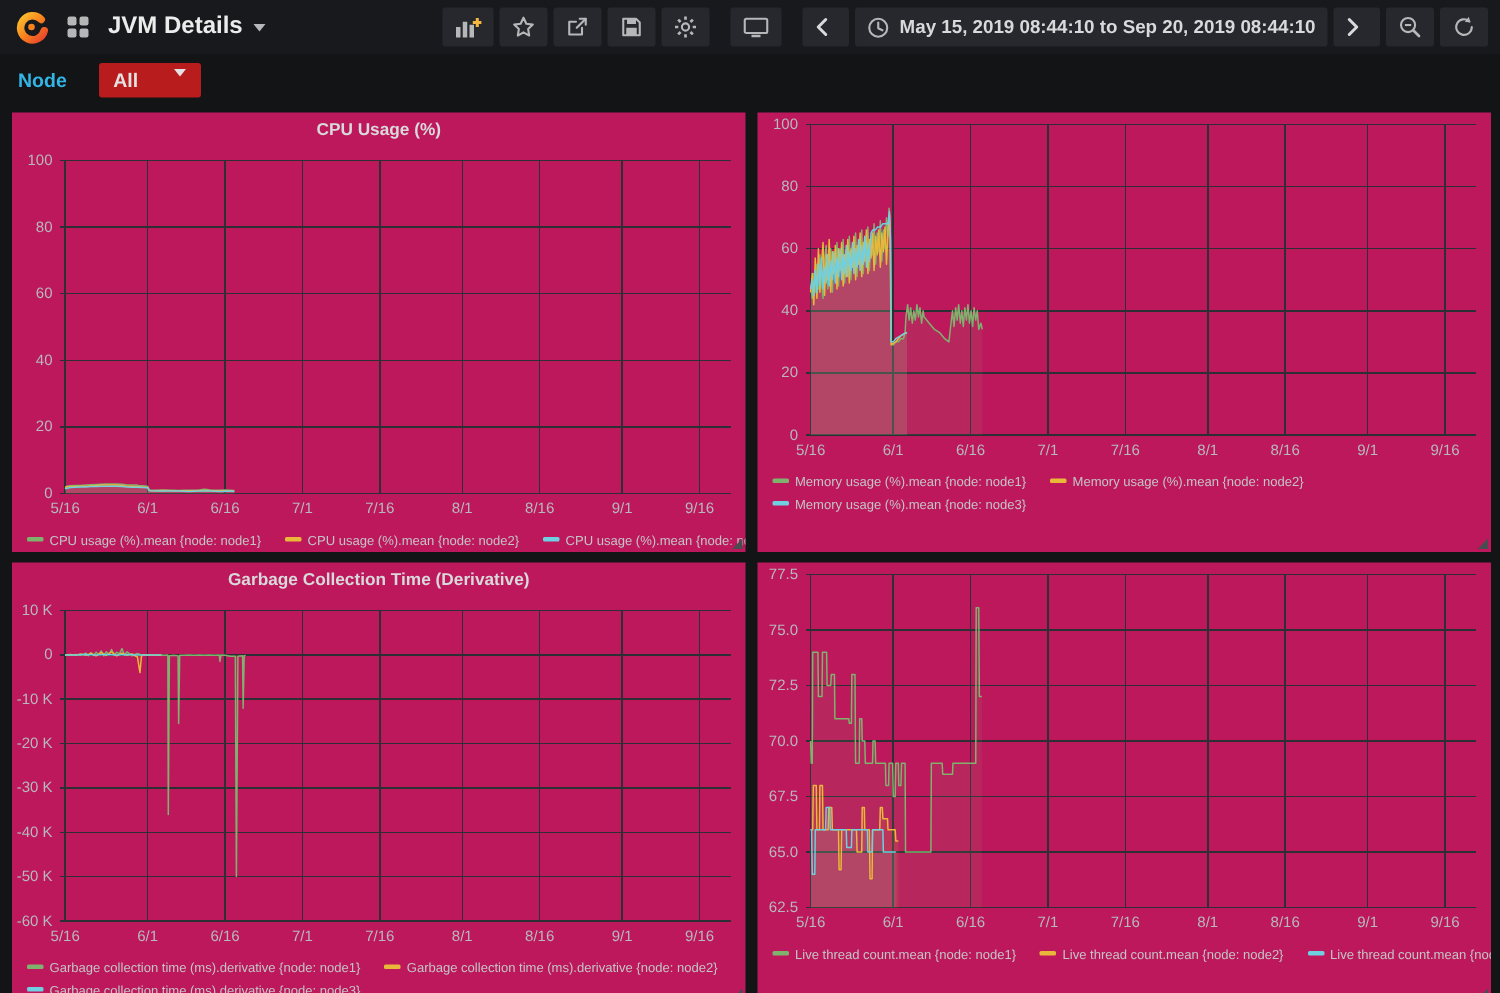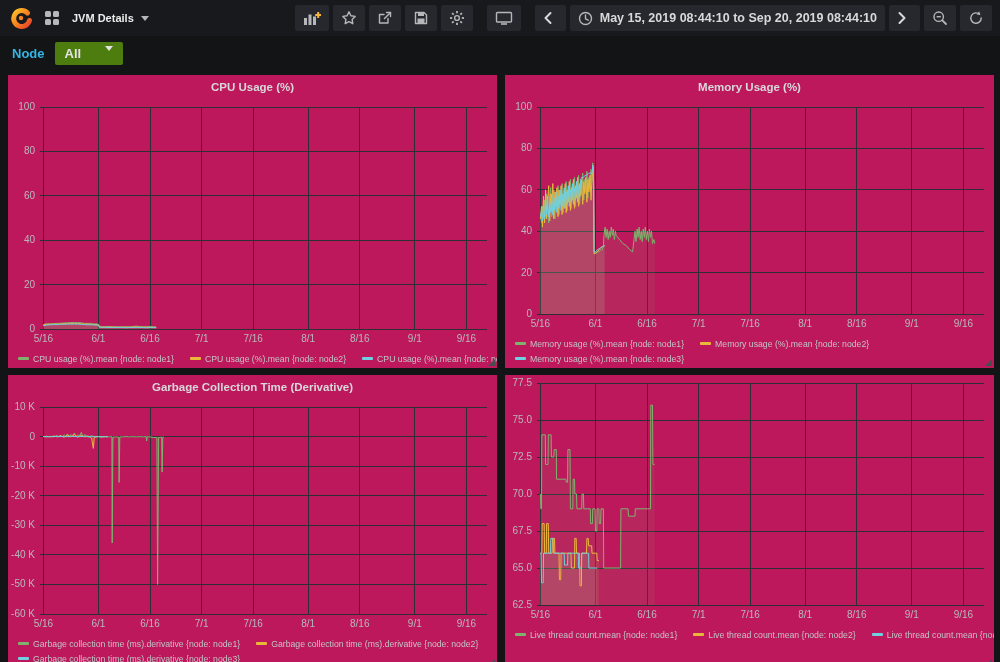--- a/index.html
+++ b/index.html
@@ -5,37 +5,37 @@
   * { box-sizing: border-box; }
   html,body { margin:0; padding:0; width:1000px; height:662px; overflow:hidden;
     background:#121416; font-family:"Liberation Sans",sans-serif; }
   #stage { position:relative; width:1000px; height:662px; }
 
   
   .navbar { position:absolute; top:0; left:0; width:1000px; height:36px;
     background:#17191c; display:flex; align-items:center; padding:0 8px; }
   .logo { width:26px; height:26px; display:flex; align-items:center; justify-content:center; cursor:pointer; }
   .grid-btn { margin-left:10px; cursor:pointer; display:flex; align-items:center; }
-  .dash-title { margin-left:12px; color:#ececec; font-size:11px; font-weight:700; cursor:pointer;
+  .dash-title { margin-left:12px; color:#ececec; font-size:16px; font-weight:700; cursor:pointer;
     display:flex; align-items:center; gap:7px; }
   .caret { width:0; height:0; border-left:4px solid transparent; border-right:4px solid transparent;
     border-top:5px solid #b5b7b9; display:inline-block; }
   .nav-spacer { flex:1; }
   .tbtn { height:26px; min-width:31px; background:#26282d; border-radius:2px; margin-left:4px;
     display:flex; align-items:center; justify-content:space-between; padding:0 8px; cursor:pointer; }
   .tbtn.gap { margin-left:14px; }
   .tbtn svg { display:block; }
   .time-btn { color:#d8d9da; font-size:12.5px; font-weight:600; gap:7px; white-space:nowrap; }
   .icon-stroke { stroke:#b5b7b9; fill:none; stroke-width:1.4; stroke-linecap:round; stroke-linejoin:round; }
 
   
   .submenu { position:absolute; top:36px; left:0; width:1000px; height:34px;
     display:flex; align-items:center; padding:0 12px; }
-  .var-label { color:#33b5e5; font-size:13px; font-weight:700; margin-right:10px; }
-  .var-value { background:#4d7c0f; color:#e3e3e3; font-size:13px; font-weight:600;
+  .var-label { color:#33b5e5; font-size:13px; font-weight:700; margin-right:21px; }
+  .var-value { background:#b91c1c; color:#e3e3e3; font-size:13px; font-weight:600;
     padding:4px 10px; border-radius:2px; display:flex; align-items:flex-start; gap:24px; cursor:pointer; }
 
   
   .panel { position:absolute; width:489px; height:293px; background:#be185d; }
   #p0 { left:8px;   top:75px; }
   #p1 { left:505px; top:75px; }
   #p2 { left:8px;   top:375px; }
   #p3 { left:505px; top:375px; }
   .panel-title { height:24px; line-height:24px; text-align:center; color:#d8d9da;
     font-size:11.5px; font-weight:700; cursor:pointer; }
@@ -225,21 +225,20 @@
           <span class="litem">
             <span class="sw" style="background: rgb(110, 208, 224);"></span>
             <span>CPU usage (%).mean {node: node3}</span>
           </span>
         </div>
       </div>
     <div class="resize-handle"></div>
   </div>
 
   <div class="panel" id="p1">
-    <div class="panel-title">Memory Usage (%)</div>
     <div class="plot"><svg width="489" height="233">
           <line x1="32" x2="479" y1="215" y2="215" class="grid"></line>
           <line x1="32" x2="479" y1="173.60000000000002" y2="173.60000000000002" class="grid"></line>
           <line x1="32" x2="479" y1="132.2" y2="132.2" class="grid"></line>
           <line x1="32" x2="479" y1="90.80000000000001" y2="90.80000000000001" class="grid"></line>
           <line x1="32" x2="479" y1="49.400000000000006" y2="49.400000000000006" class="grid"></line>
           <line x1="32" x2="479" y1="8" y2="8" class="grid"></line>
           <line x1="35.43846153846154" x2="35.43846153846154" y1="8" y2="215" class="grid"></line>
           <line x1="90.45384615384616" x2="90.45384615384616" y1="8" y2="215" class="grid"></line>
           <line x1="142.03076923076924" x2="142.03076923076924" y1="8" y2="215" class="grid"></line>

